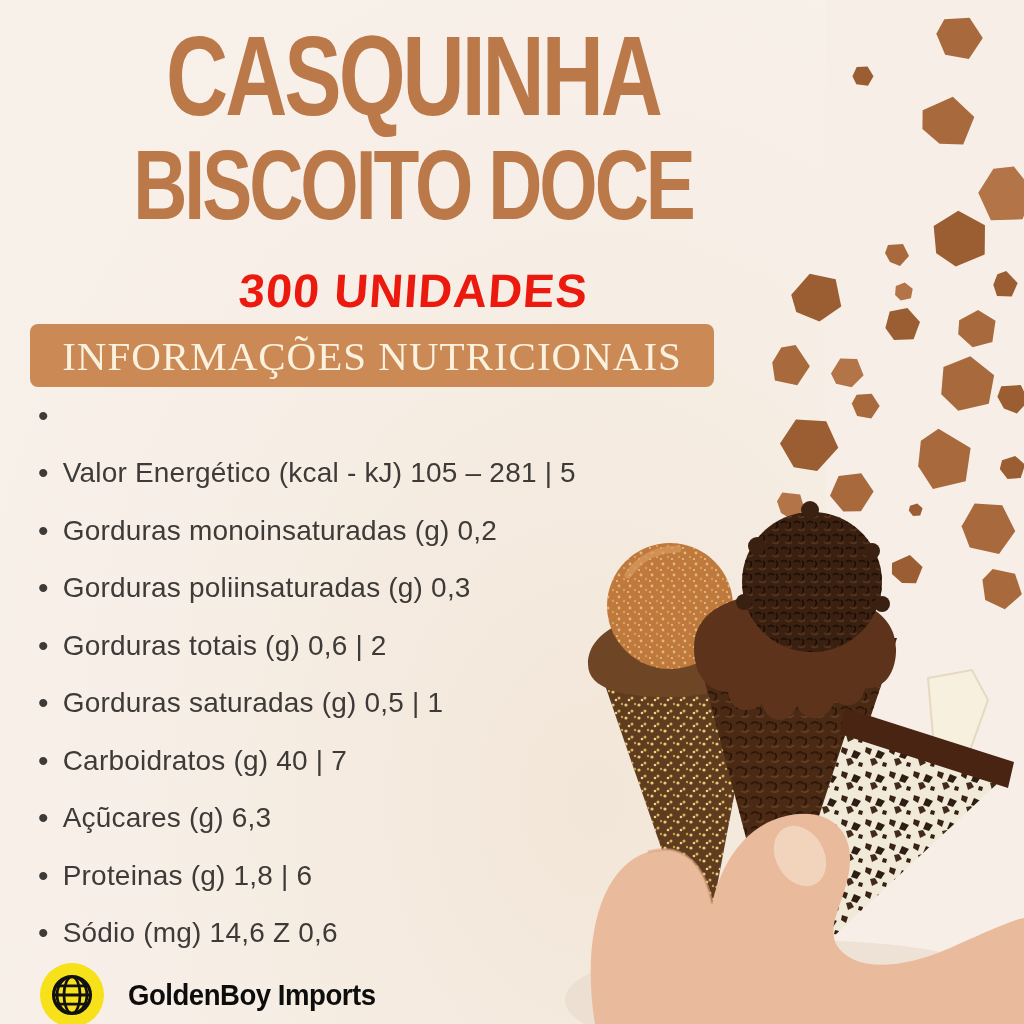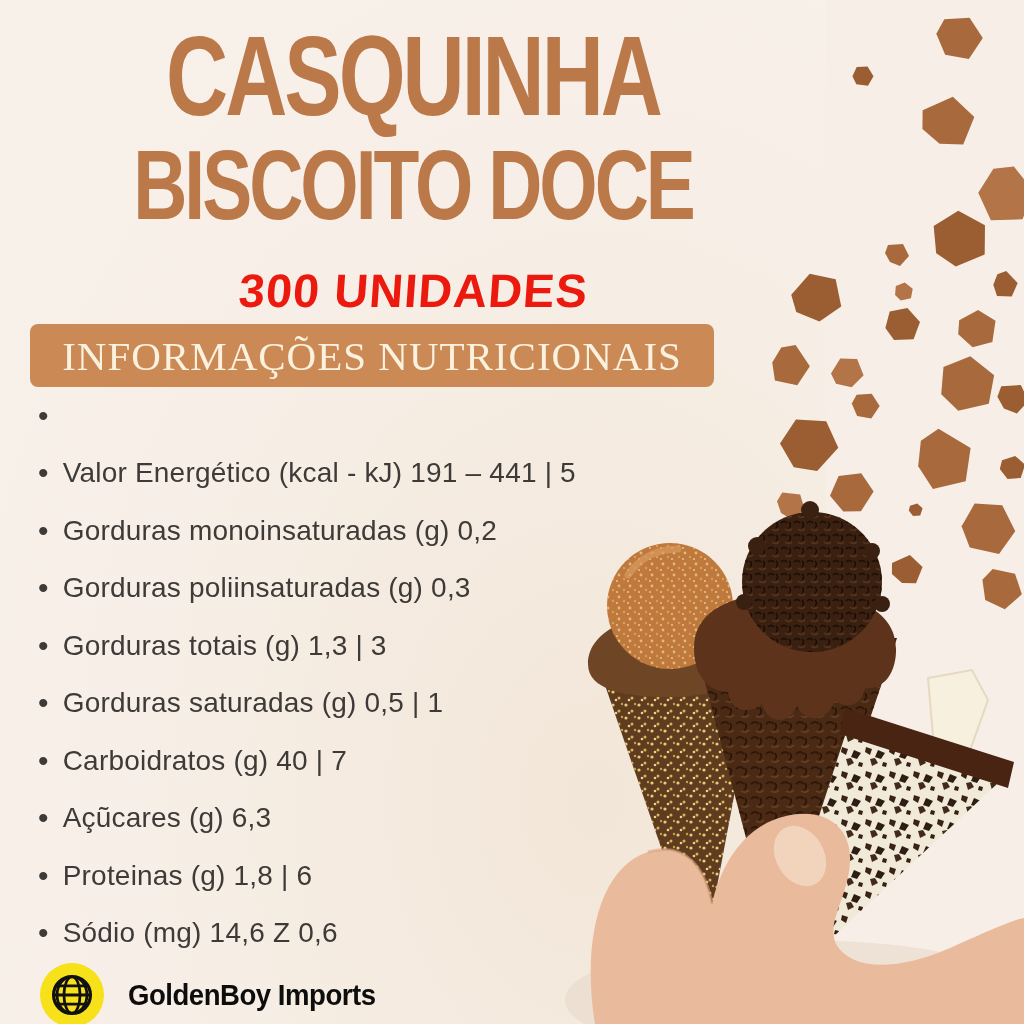--- a/index.html
+++ b/index.html
@@ -192,33 +192,33 @@
   <div class="banner">
     <span>INFORMAÇÕES NUTRICIONAIS</span>
   </div>
 
   <ul class="nutri">
     <li>
       <span class="dot">•</span>
     </li>
     <li>
       <span class="dot">•</span>
-      <span>Valor Energético (kcal - kJ) 191 – 441 | 5</span>
+      <span>Valor Energético (kcal - kJ) 105 – 281 | 5</span>
     </li>
     <li>
       <span class="dot">•</span>
       <span>Gorduras monoinsaturadas (g) 0,2</span>
     </li>
     <li>
       <span class="dot">•</span>
       <span>Gorduras poliinsaturadas (g) 0,3</span>
     </li>
     <li>
       <span class="dot">•</span>
-      <span>Gorduras totais (g) 1,3 | 3</span>
+      <span>Gorduras totais (g) 0,6 | 2</span>
     </li>
     <li>
       <span class="dot">•</span>
       <span>Gorduras saturadas (g) 0,5 | 1</span>
     </li>
     <li>
       <span class="dot">•</span>
       <span>Carboidratos (g) 40 | 7</span>
     </li>
     <li>

